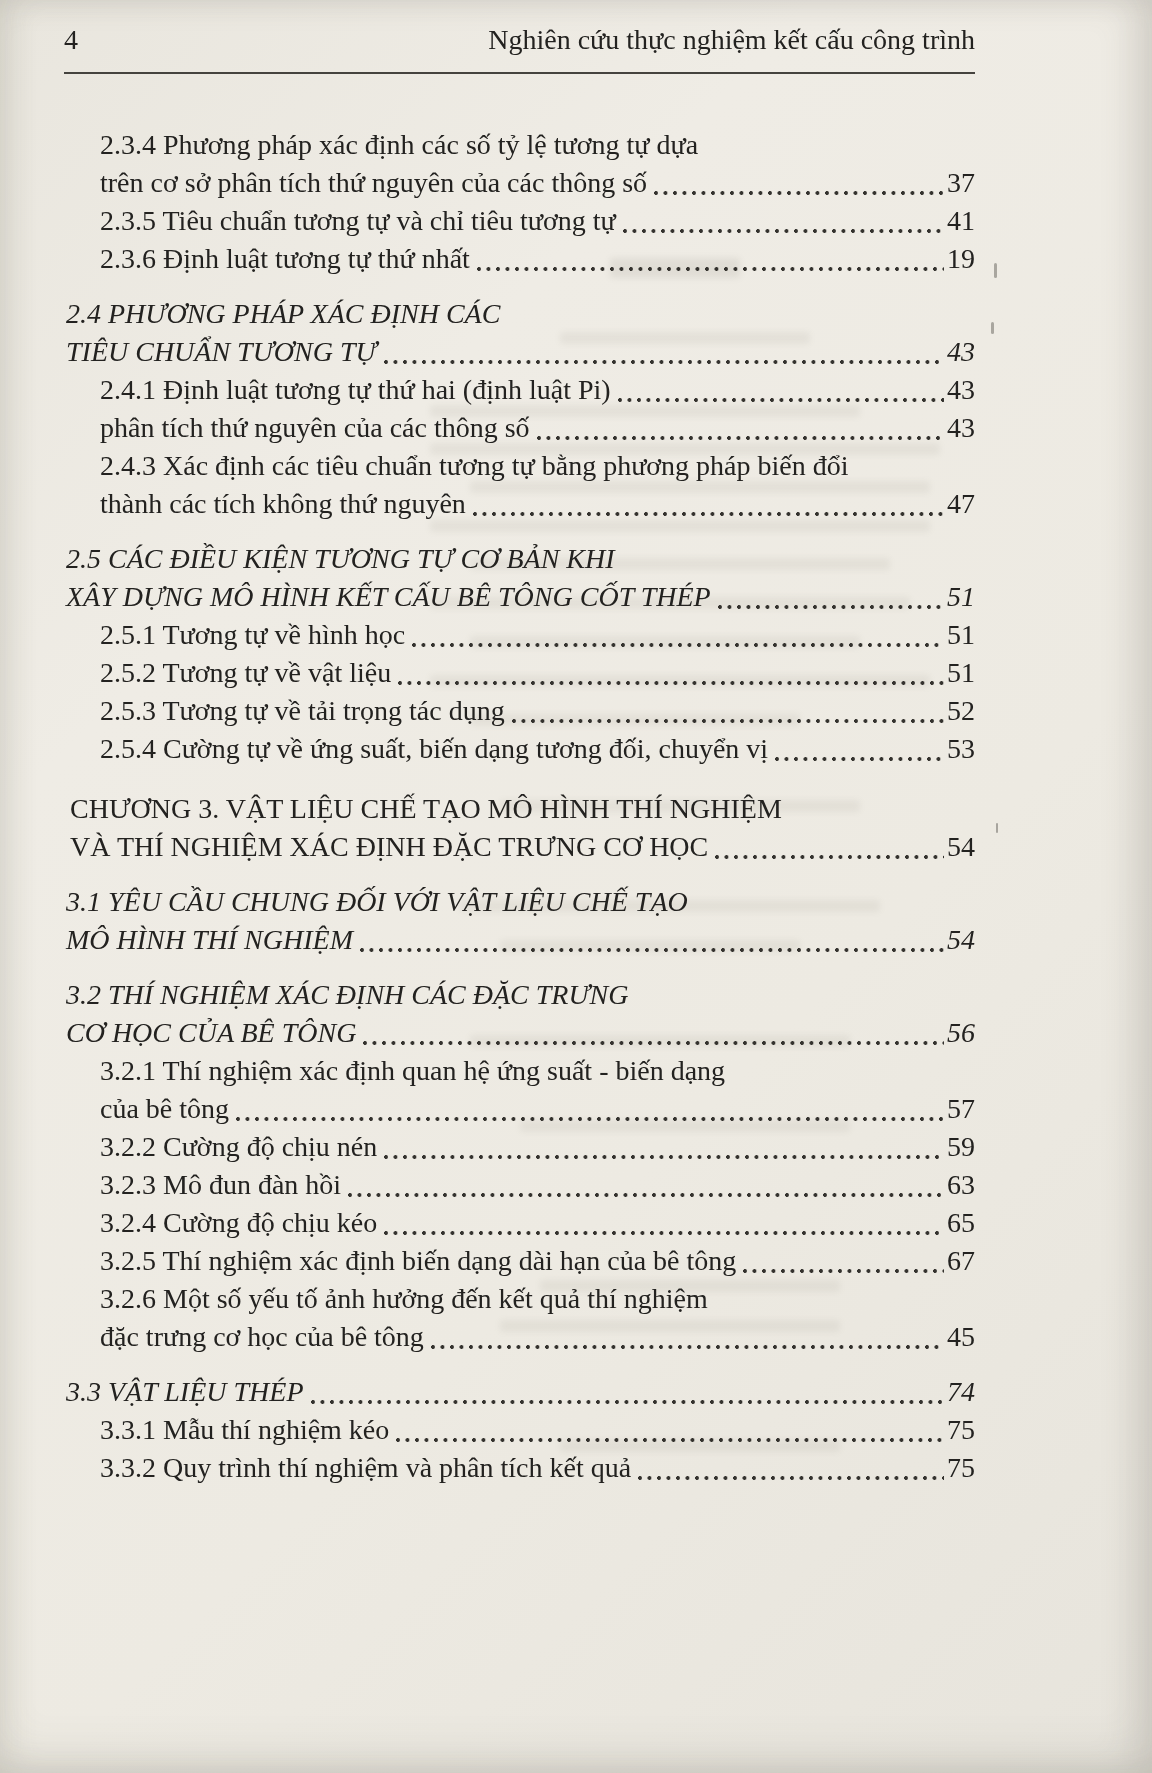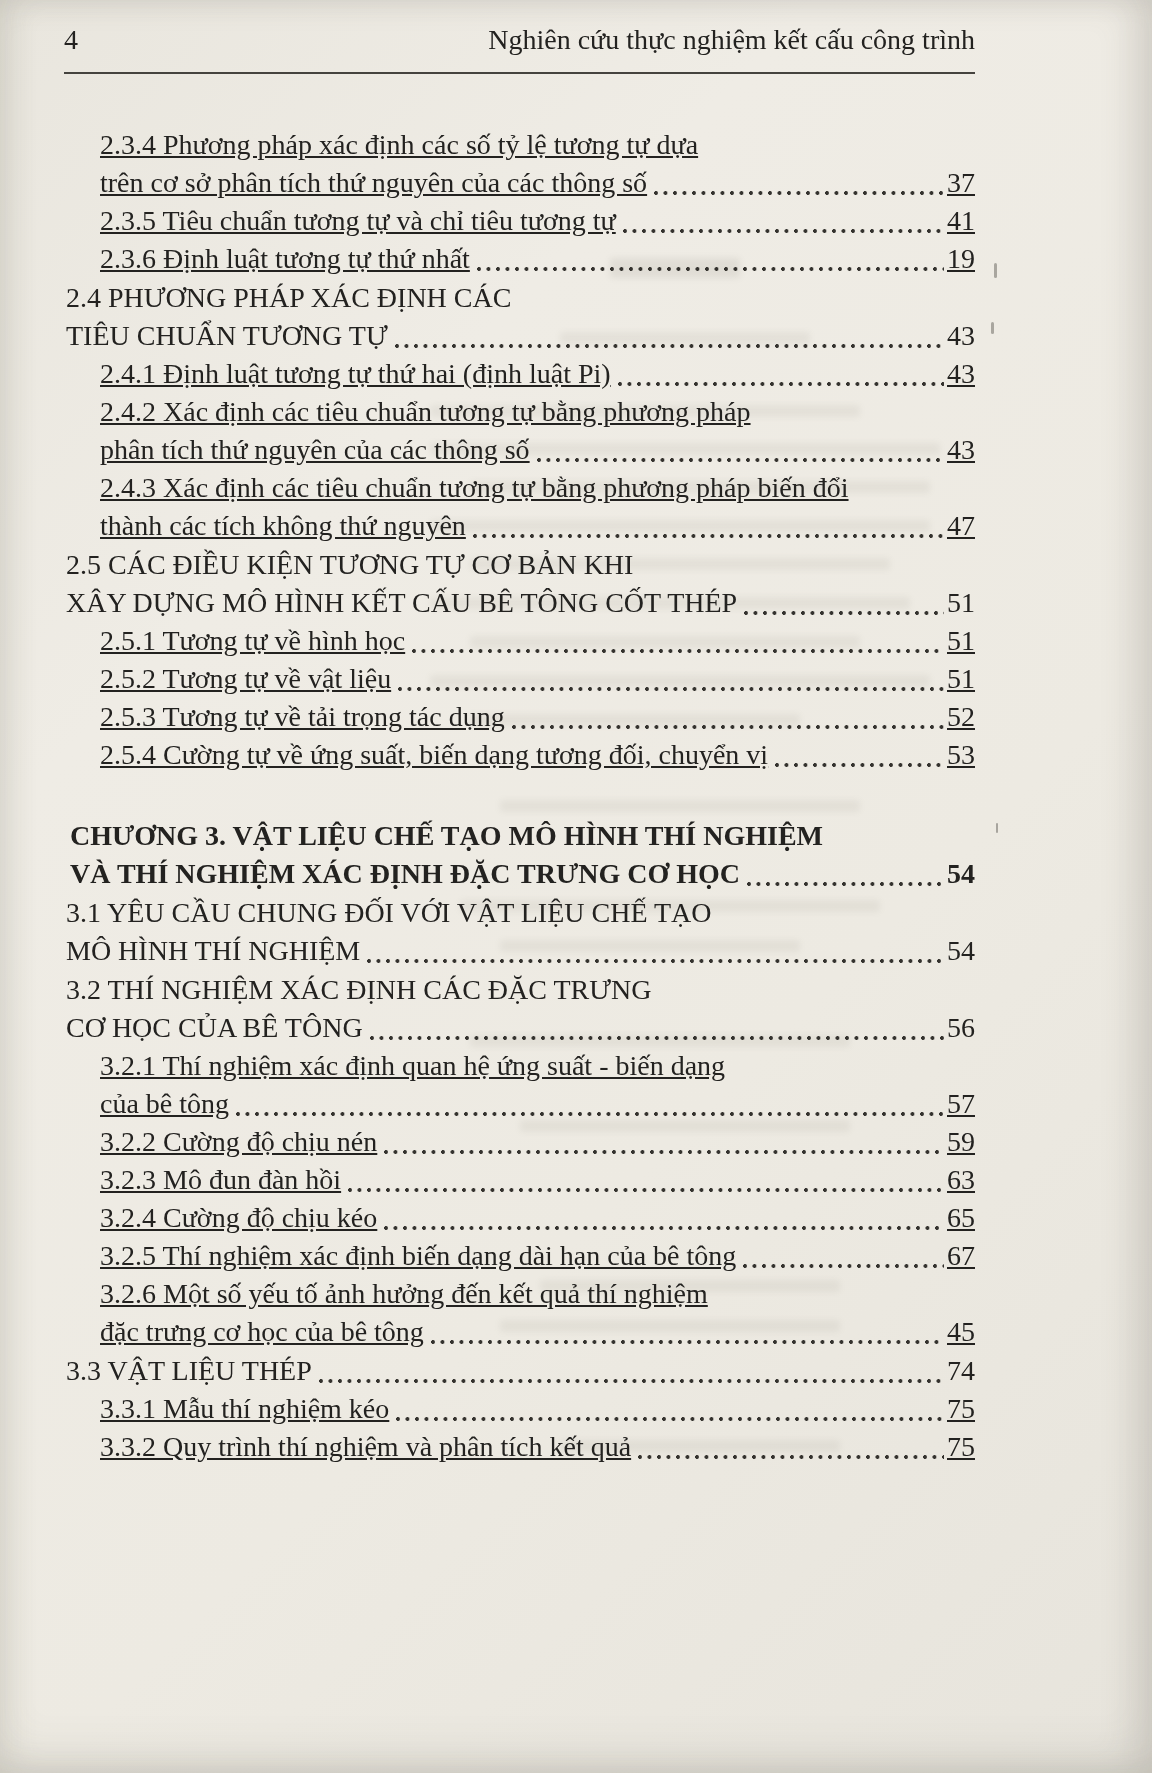--- a/index.html
+++ b/index.html
@@ -29,23 +29,23 @@
   }
   .rule {
     margin-top: 16px; height: 2px; background: #45433e;
   }
   .toc {
     padding-top: 52px;
     font-size: 28px;
     line-height: 38px;
   }
   .entry { position: relative; }
-  .entry.lvl-sub { padding-left: 36px; text-decoration: underline; }
-  .entry.lvl-section { padding-left: 2px; margin-top: 1px; }
-  .entry.lvl-chapter { padding-left: 6px; margin-top: 43px; font-weight: bold; }
+  .entry.lvl-sub { padding-left: 36px; }
+  .entry.lvl-section { padding-left: 2px; margin-top: 17px; font-style: italic; }
+  .entry.lvl-chapter { padding-left: 6px; margin-top: 22px; font-weight: normal; }
   .tline { white-space: nowrap; }
   .tline.final { display: flex; }
   .ttext { white-space: nowrap; }
   .leader {
     flex: 1 1 auto;
     align-self: flex-end;
     height: 6px;
     margin: 0 3px 6px 7px;
     background-image: radial-gradient(circle at 2px 3px, #34322e 1.7px, transparent 2.2px);
     background-size: 9.5px 6px;
@@ -143,21 +143,20 @@
           </div>
         </div>
         <div class="entry lvl-sub">
           <div class="tline final">
             <span class="ttext">2.4.1 Định luật tương tự thứ hai (định luật Pi)</span>
             <span class="leader"></span>
             <span class="pg">43</span>
           </div>
         </div>
         <div class="entry lvl-sub">
-          <div class="tline"><span class="ttext">2.4.2 Xác định các tiêu chuẩn tương tự bằng phương pháp</span></div>
           <div class="tline final">
             <span class="ttext">phân tích thứ nguyên của các thông số</span>
             <span class="leader"></span>
             <span class="pg">43</span>
           </div>
         </div>
         <div class="entry lvl-sub">
           <div class="tline"><span class="ttext">2.4.3 Xác định các tiêu chuẩn tương tự bằng phương pháp biến đổi</span></div>
           <div class="tline final">
             <span class="ttext">thành các tích không thứ nguyên</span>

